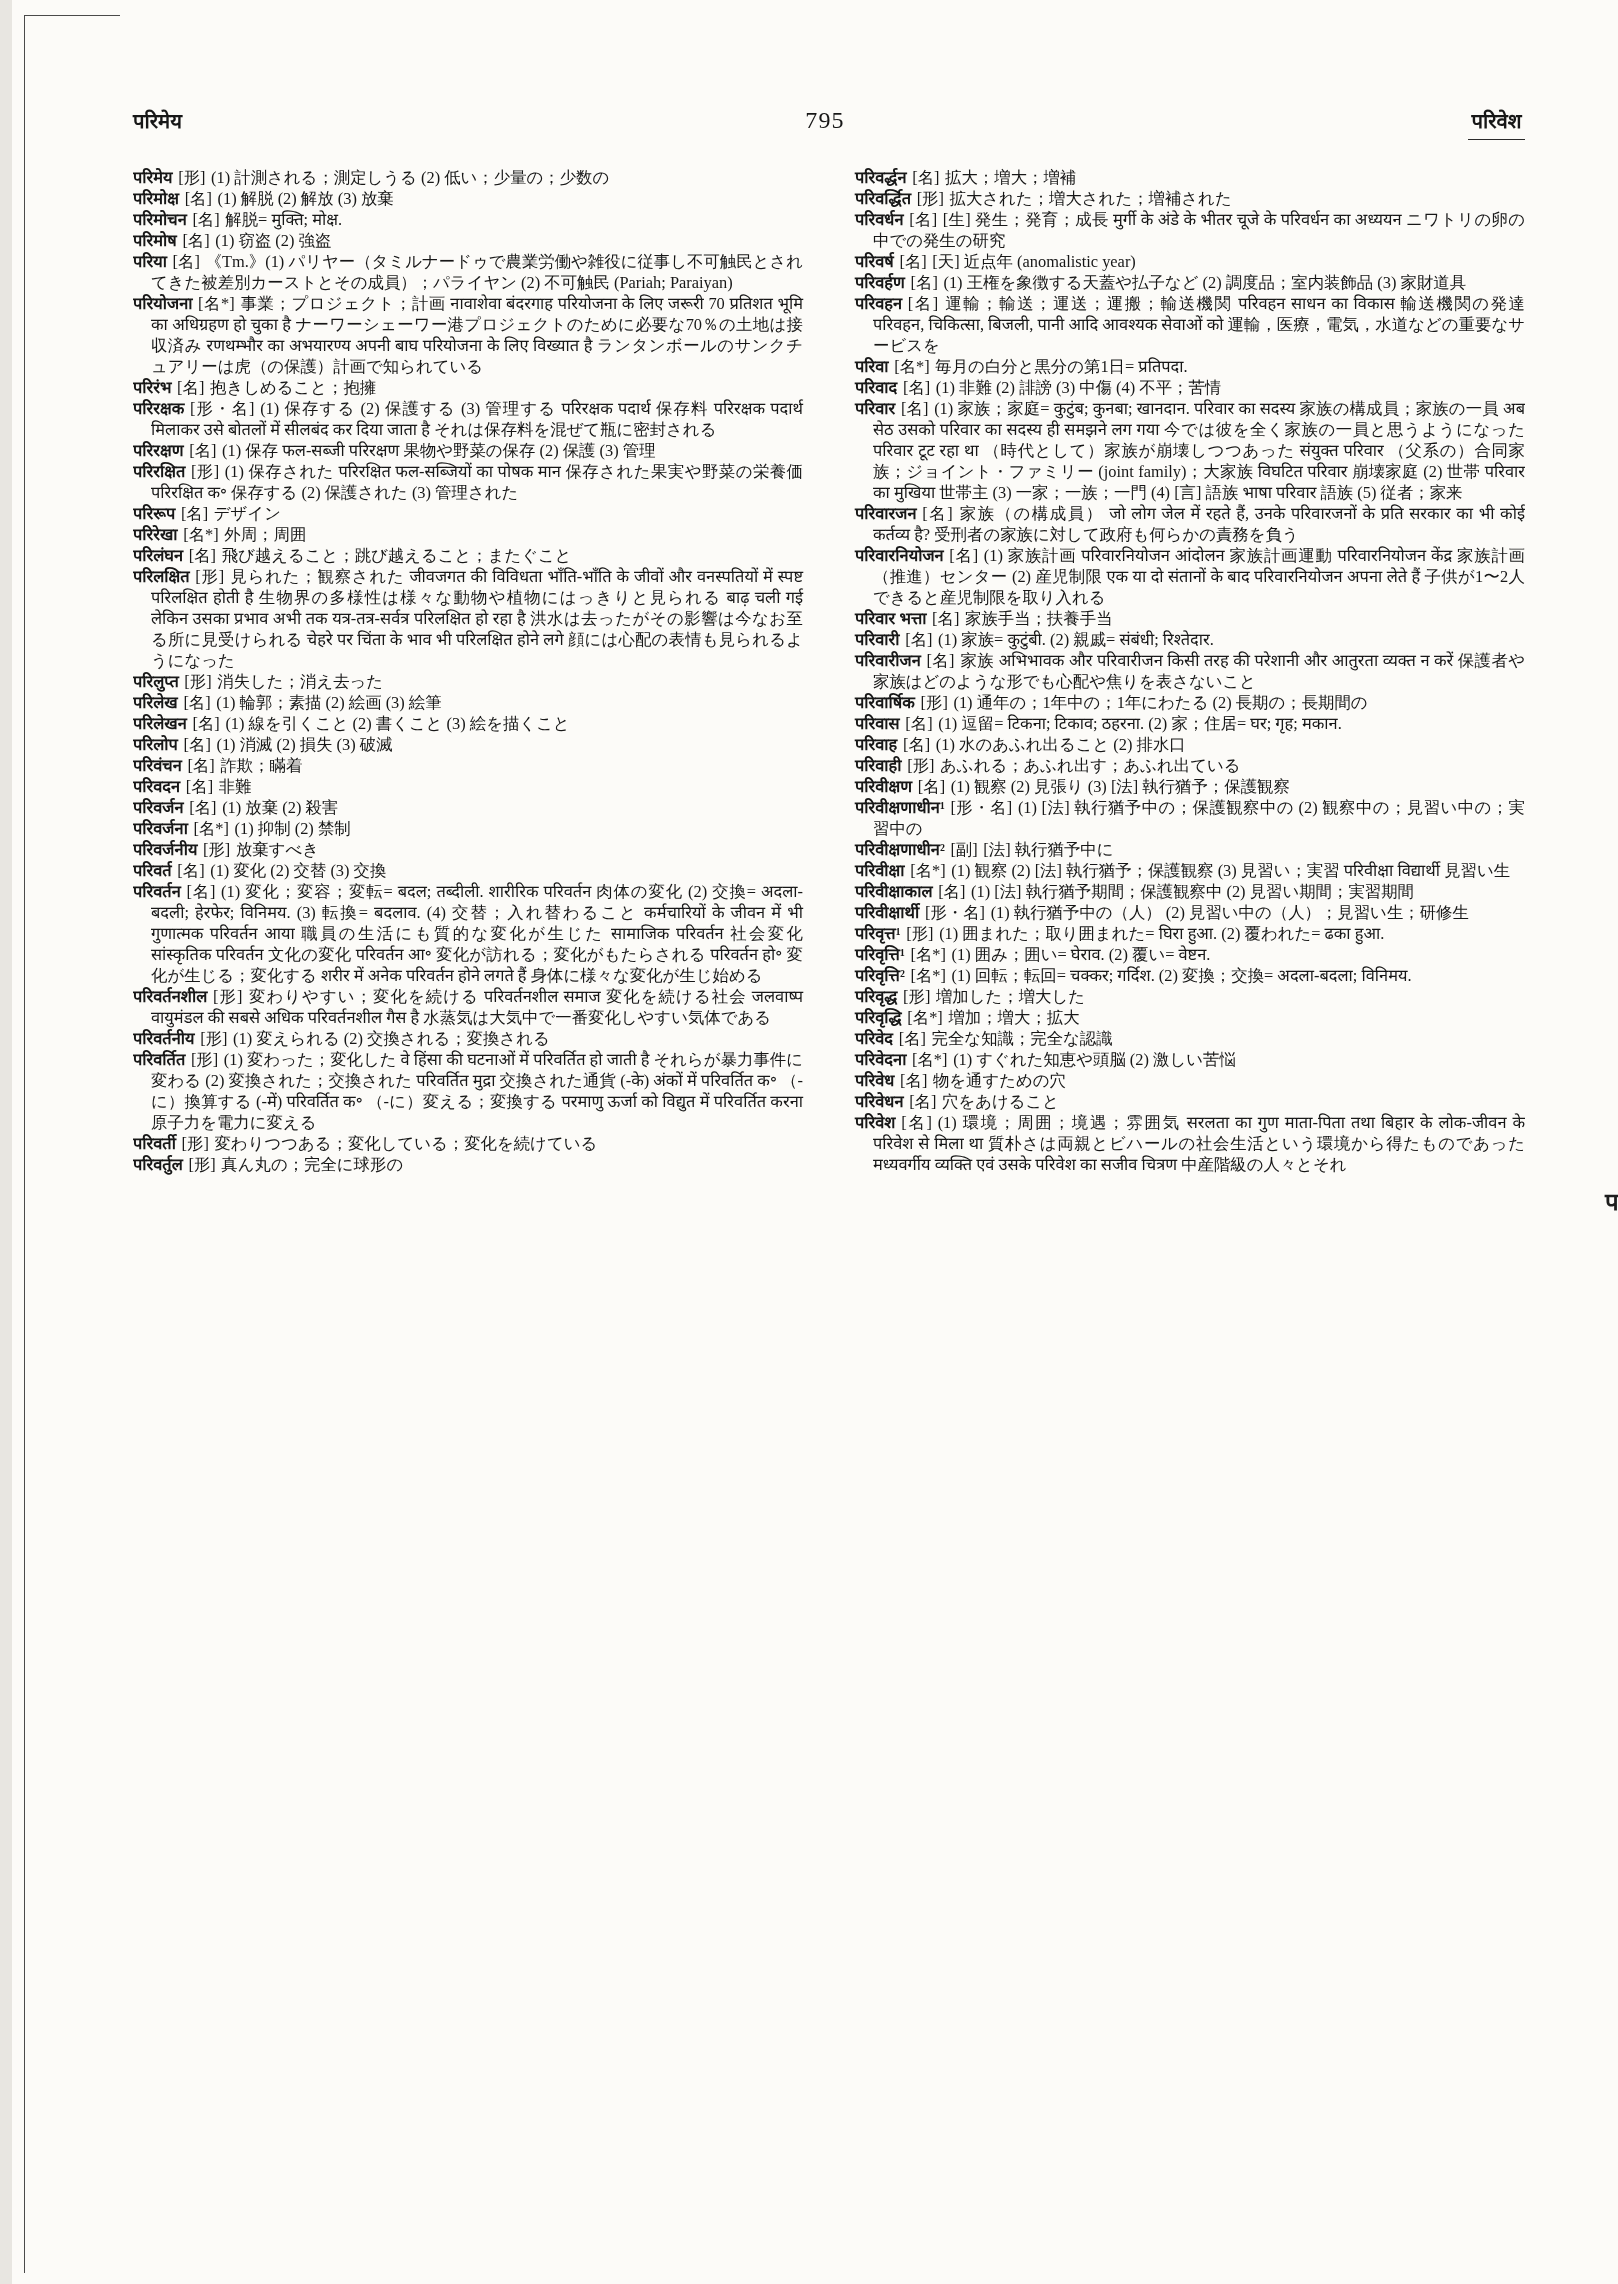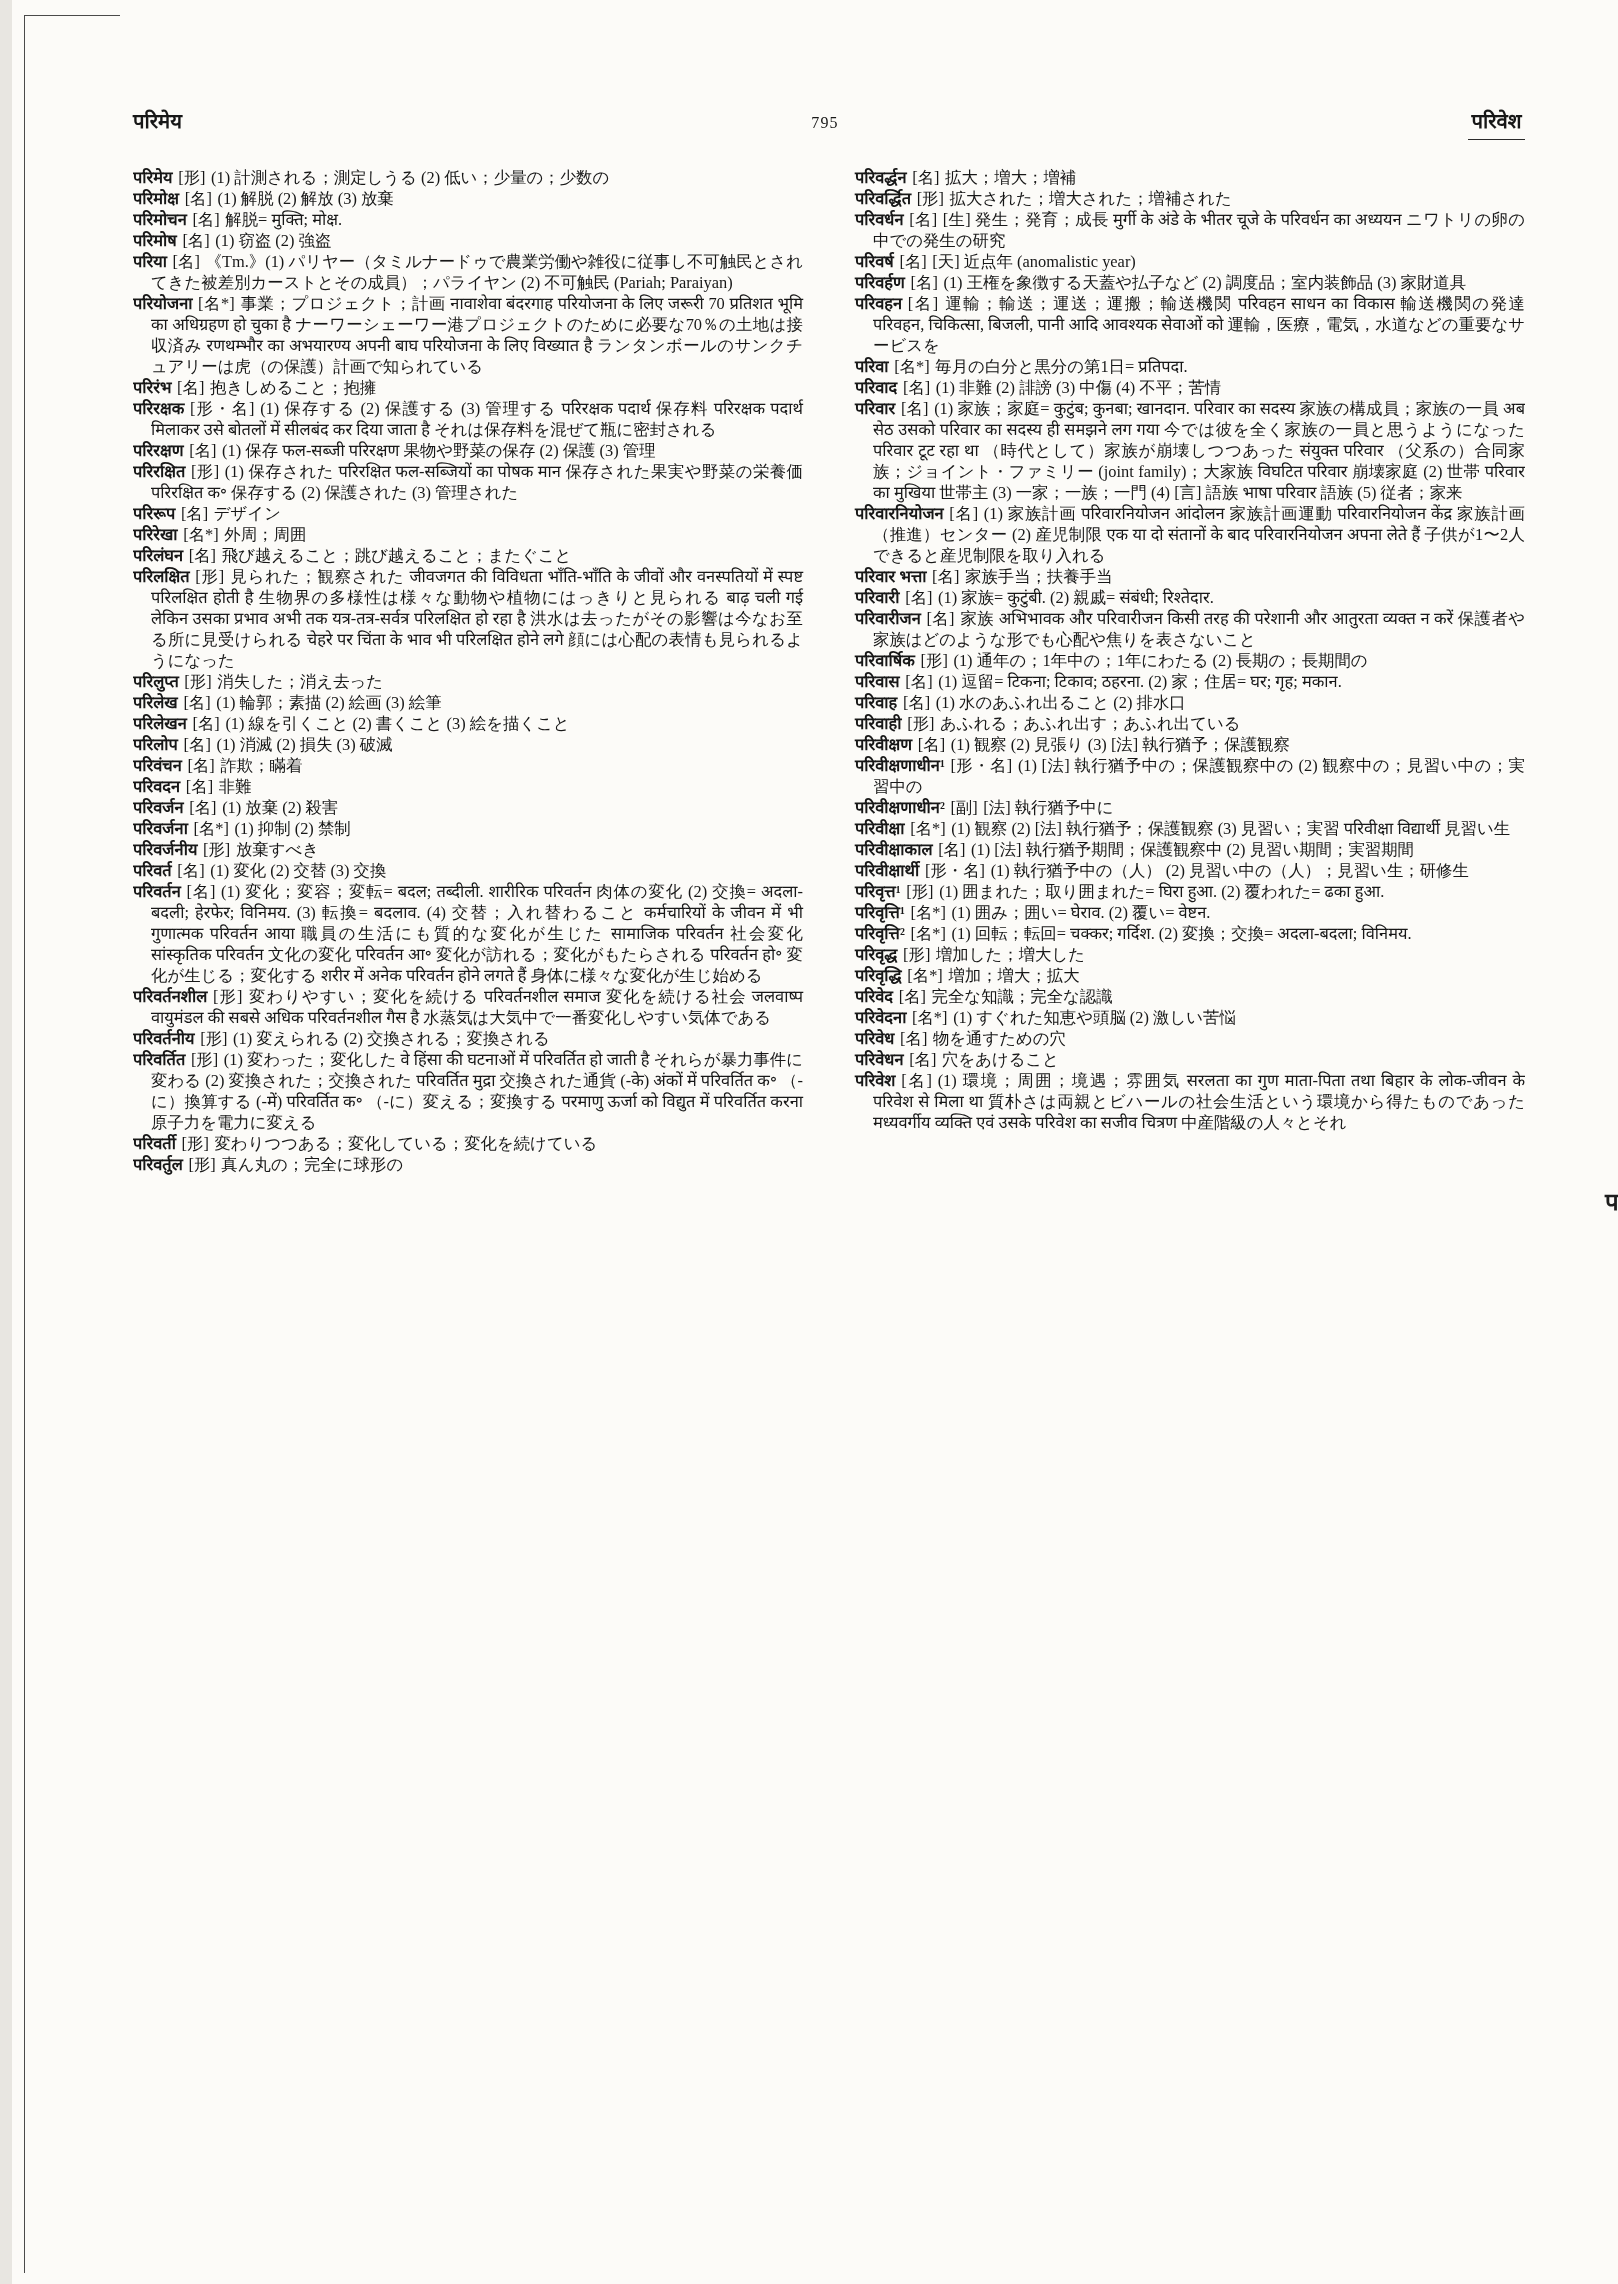--- a/index.html
+++ b/index.html
@@ -23,21 +23,21 @@
     position: absolute; left: 12.4px; top: 14.7px;
     width: 96px; height: 1.1px; background: #4a4a4a;
   }
   .header {
     position: absolute; top: 106px; left: 121px; right: 106px;
     display: flex; justify-content: space-between; align-items: baseline;
     font-size: 20.3px;
   }
   .header .word { font-weight: bold; }
   .header .word-right { border-bottom: 1.1px solid #2b2b2b; padding: 0 3.4px 4.5px 3.4px; }
-  .header .pagenum { font-size: 16px; letter-spacing: 1.1px; }
+  .header .pagenum { font-size: 24px; letter-spacing: 1.1px; }
   .columns {
     position: absolute; top: 167px; left: 121px; right: 106px; bottom: 40px;
     display: flex; gap: 52px;
     overflow: hidden;
   }
   .column { flex: 1 1 0; min-width: 0; }
   .entry {
     margin: 0;
     font-size: 16.4px;
     line-height: 21px;
@@ -146,20 +146,21 @@
         <p class="entry"><span class="hw">परिवर्हण</span><span class="pos">[名]</span><span class="body">(1) 王権を象徴する天蓋や払子など (2) 調度品；室内装飾品 (3) 家財道具</span></p>
 
         <p class="entry"><span class="hw">परिवहन</span><span class="pos">[名]</span><span class="body">運輸；輸送；運送；運搬；輸送機関 परिवहन साधन का विकास 輸送機関の発達 परिवहन, चिकित्सा, बिजली, पानी आदि आवश्यक सेवाओं को 運輸，医療，電気，水道などの重要なサービスを</span></p>
 
         <p class="entry"><span class="hw">परिवा</span><span class="pos">[名*]</span><span class="body">毎月の白分と黒分の第1日= प्रतिपदा.</span></p>
 
         <p class="entry"><span class="hw">परिवाद</span><span class="pos">[名]</span><span class="body">(1) 非難 (2) 誹謗 (3) 中傷 (4) 不平；苦情</span></p>
 
         <p class="entry"><span class="hw">परिवार</span><span class="pos">[名]</span><span class="body">(1) 家族；家庭= कुटुंब; कुनबा; खानदान. परिवार का सदस्य 家族の構成員；家族の一員 अब सेठ उसको परिवार का सदस्य ही समझने लग गया 今では彼を全く家族の一員と思うようになった परिवार टूट रहा था （時代として）家族が崩壊しつつあった संयुक्त परिवार （父系の）合同家族；ジョイント・ファミリー (joint family)；大家族 विघटित परिवार 崩壊家庭 (2) 世帯 परिवार का मुखिया 世帯主 (3) 一家；一族；一門 (4) [言] 語族 भाषा परिवार 語族 (5) 従者；家来</span></p>
 
+        <p class="entry"><span class="hw">परिवारजन</span><span class="pos">[名]</span><span class="body">家族（の構成員） जो लोग जेल में रहते हैं, उनके परिवारजनों के प्रति सरकार का भी कोई कर्तव्य है? 受刑者の家族に対して政府も何らかの責務を負う</span></p>
 
         <p class="entry"><span class="hw">परिवारनियोजन</span><span class="pos">[名]</span><span class="body">(1) 家族計画 परिवारनियोजन आंदोलन 家族計画運動 परिवारनियोजन केंद्र 家族計画（推進）センター (2) 産児制限 एक या दो संतानों के बाद परिवारनियोजन अपना लेते हैं 子供が1〜2人できると産児制限を取り入れる</span></p>
 
         <p class="entry"><span class="hw">परिवार भत्ता</span><span class="pos">[名]</span><span class="body">家族手当；扶養手当</span></p>
 
         <p class="entry"><span class="hw">परिवारी</span><span class="pos">[名]</span><span class="body">(1) 家族= कुटुंबी. (2) 親戚= संबंधी; रिश्तेदार.</span></p>
 
         <p class="entry"><span class="hw">परिवारीजन</span><span class="pos">[名]</span><span class="body">家族 अभिभावक और परिवारीजन किसी तरह की परेशानी और आतुरता व्यक्त न करें 保護者や家族はどのような形でも心配や焦りを表さないこと</span></p>
 
         <p class="entry"><span class="hw">परिवार्षिक</span><span class="pos">[形]</span><span class="body">(1) 通年の；1年中の；1年にわたる (2) 長期の；長期間の</span></p>

